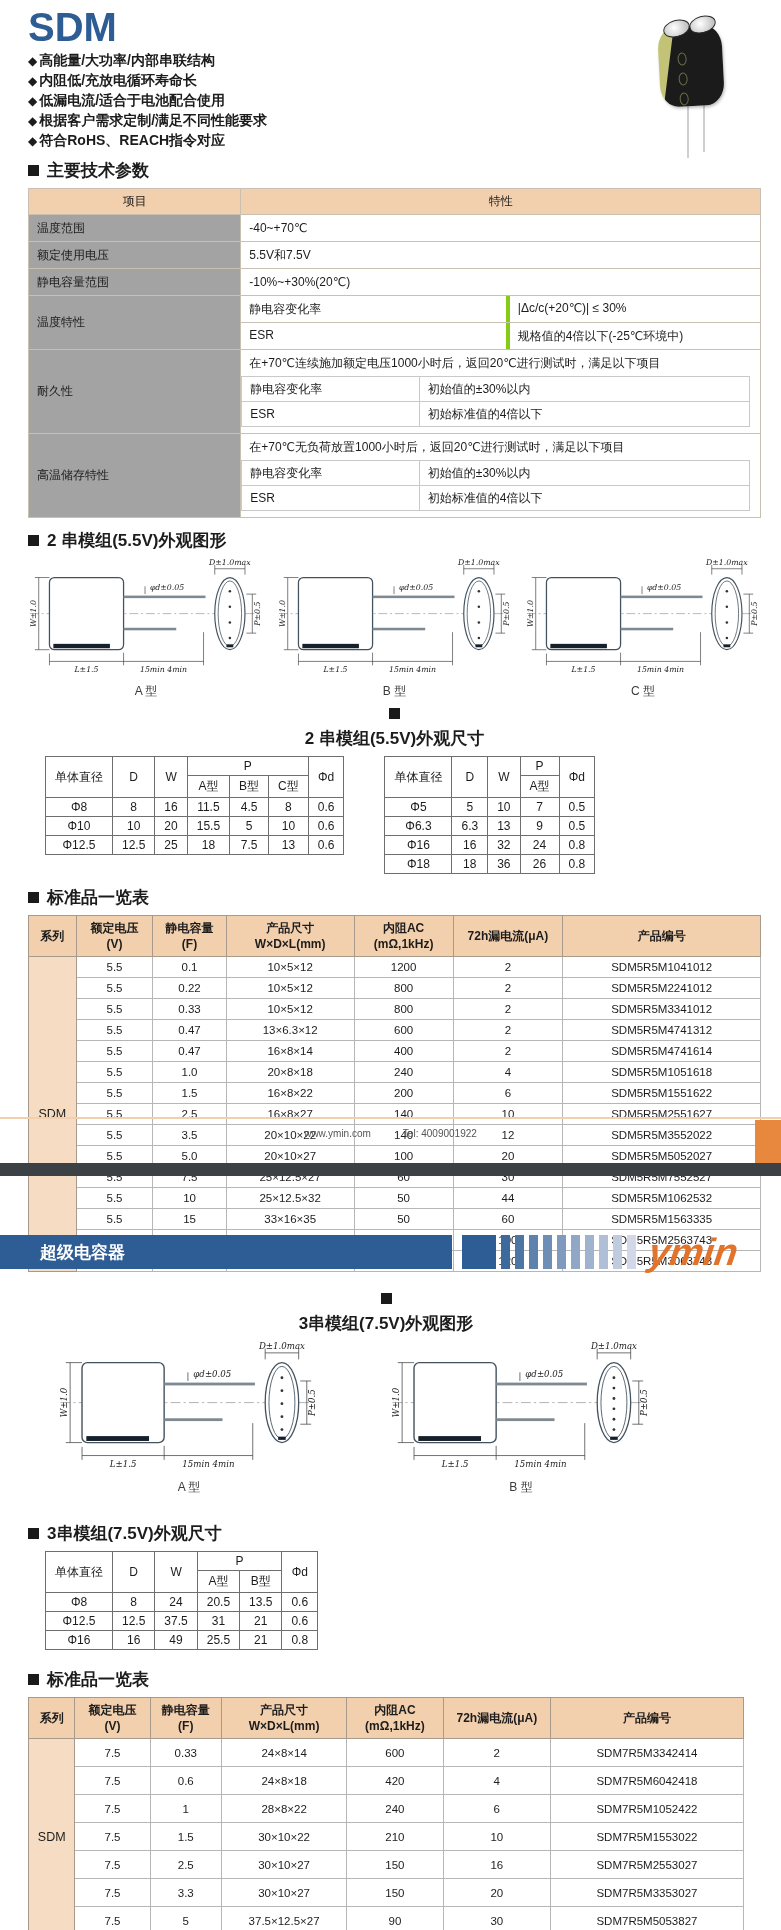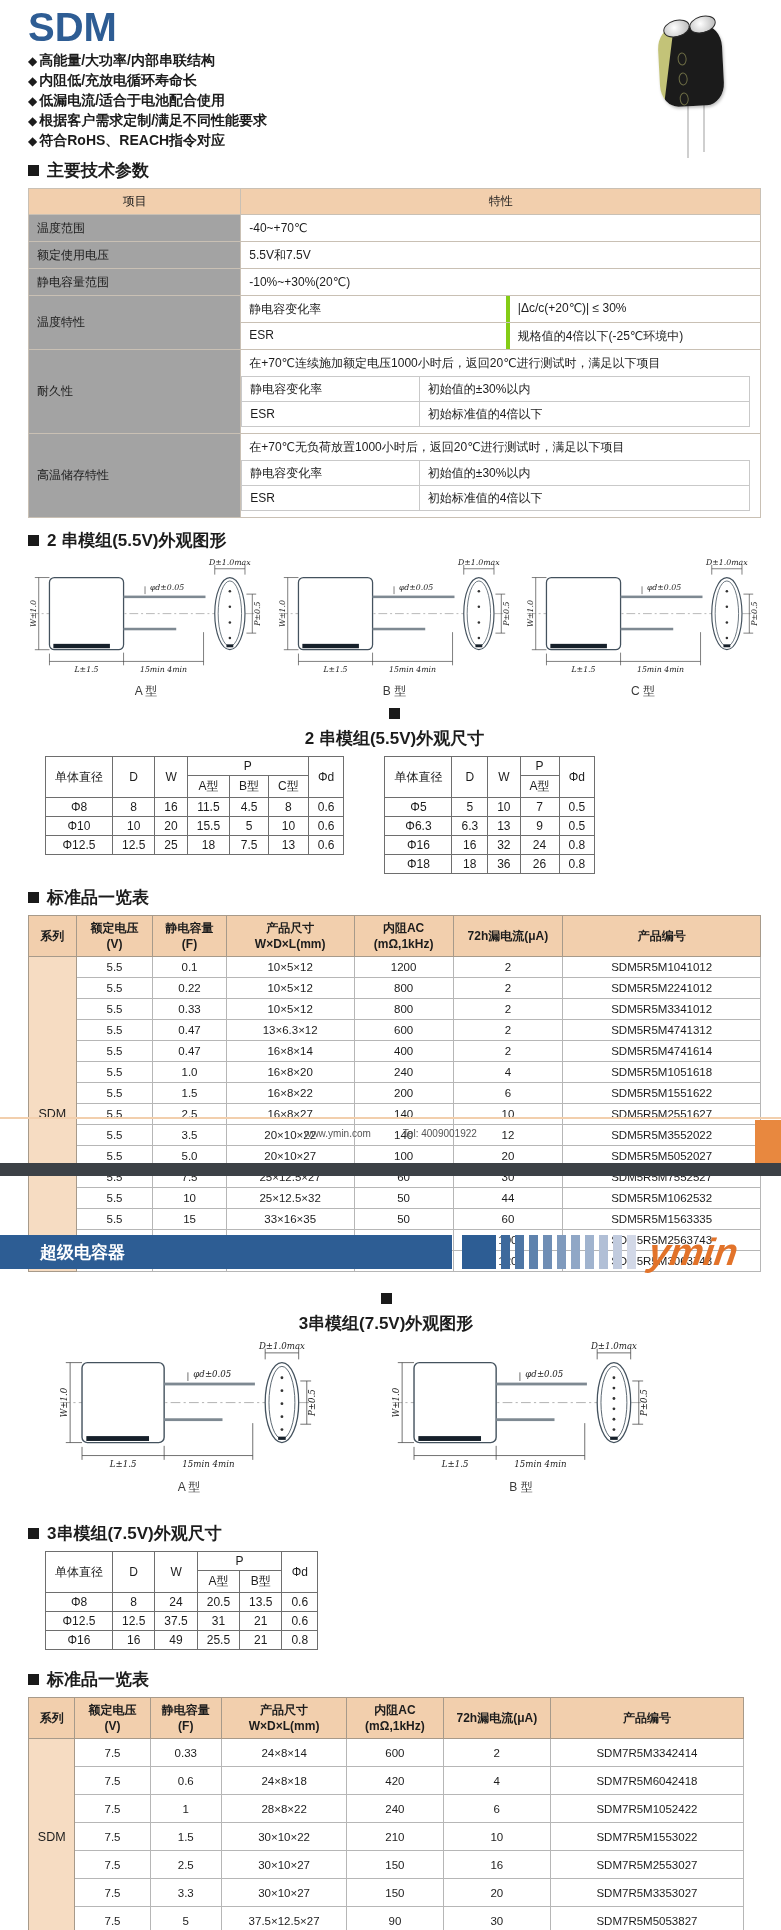--- a/index.html
+++ b/index.html
@@ -492,21 +492,21 @@
               <td>5.5</td>
               <td>0.47</td>
               <td>16×8×14</td>
               <td>400</td>
               <td>2</td>
               <td>SDM5R5M4741614</td>
             </tr>
             <tr>
               <td>5.5</td>
               <td>1.0</td>
-              <td>16×8×20</td>
+              <td>20×8×18</td>
               <td>240</td>
               <td>4</td>
               <td>SDM5R5M1051618</td>
             </tr>
             <tr>
               <td>5.5</td>
               <td>1.5</td>
               <td>16×8×22</td>
               <td>200</td>
               <td>6</td>

